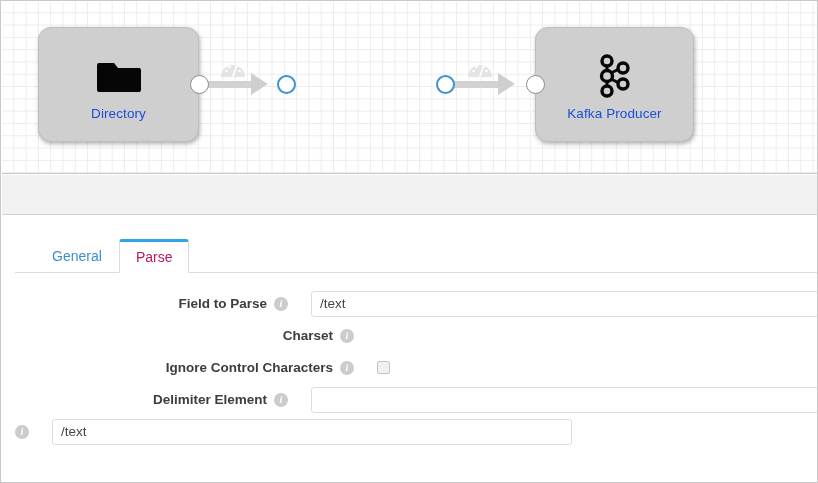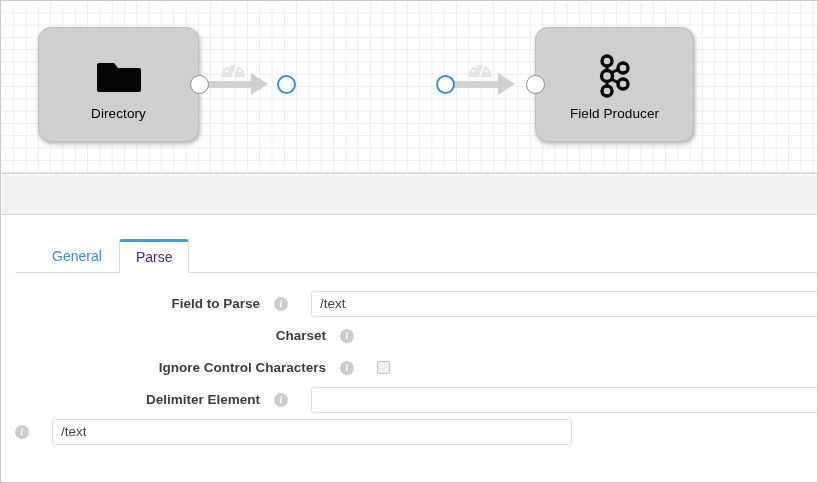--- a/index.html
+++ b/index.html
@@ -60,21 +60,21 @@
   }
   .node-icon {
     height: 46px;
     display: flex;
     align-items: center;
     justify-content: center;
     margin-top: 4px;
   }
   .node-label {
     font-size: 13.5px;
-    color: #000000;
+    color: #1d4ed8;
     margin-top: 7px;
     letter-spacing: 0.1px;
     white-space: nowrap;
   }
   .node-selected .node-label { color: #ffffff; }
 
   
   #node-directory { left: 36px;  top: 25px;  width: 161px; height: 115px; }
   #node-xmlparser { left: 284px; top: 25px;  width: 159px; height: 115px; }
   #node-kafka     { left: 533px; top: 25px;  width: 159px; height: 115px; }
@@ -192,21 +192,21 @@
     padding: 0 15px;
     cursor: pointer;
   }
   .tab-inactive {
     left: 22px;
     color: #3d8ecf;
     border-bottom: 1px solid #dcdcdc;
   }
   .tab-active {
     left: 104px;
-    color: #4c1d95;
+    color: #be185d;
     background: #ffffff;
     border: 1px solid #dcdcdc;
     border-bottom: 1px solid #ffffff;
     border-top: 3px solid #2fa5e8;
     border-radius: 3px 3px 0 0;
     padding-left: 16px;
   }
 
   .form {
     position: absolute;
@@ -219,21 +219,21 @@
     align-items: center;
     height: 31px;
     margin-bottom: 1px;
   }
   .form-label {
     width: 325px;
     text-align: right;
     font-size: 13.5px;
     font-weight: bold;
     color: #3d3d3d;
-    padding-right: 14px;
+    padding-right: 7px;
     box-sizing: border-box;
     white-space: nowrap;
   }
   .info-icon {
     width: 14px;
     height: 14px;
     border-radius: 50%;
     background: #cccccc;
     color: #ffffff;
     font-size: 10px;
@@ -326,21 +326,21 @@
             <circle cx="13" cy="38" r="5"></circle>
             <circle cx="29" cy="15" r="5"></circle>
             <circle cx="29" cy="31" r="5"></circle>
             <path d="M17 20 L25 16" stroke-width="3"></path>
             <path d="M17 26 L25 30" stroke-width="3"></path>
             <path d="M13 13 L13 17.5" stroke-width="3"></path>
             <path d="M13 28.5 L13 33" stroke-width="3"></path>
           </g>
         </svg>
       </div>
-      <div class="node-label">Field Producer</div>
+      <div class="node-label">Kafka Producer</div>
     </div>
 
     <div class="port port-gray" id="port-dir-out"></div>
     <div class="port port-blue" id="port-xml-in"></div>
     <div class="port port-blue" id="port-xml-out"></div>
     <div class="port port-gray" id="port-kafka-in"></div>
   </div>
 
   <div class="toolbar-band"></div>
 

